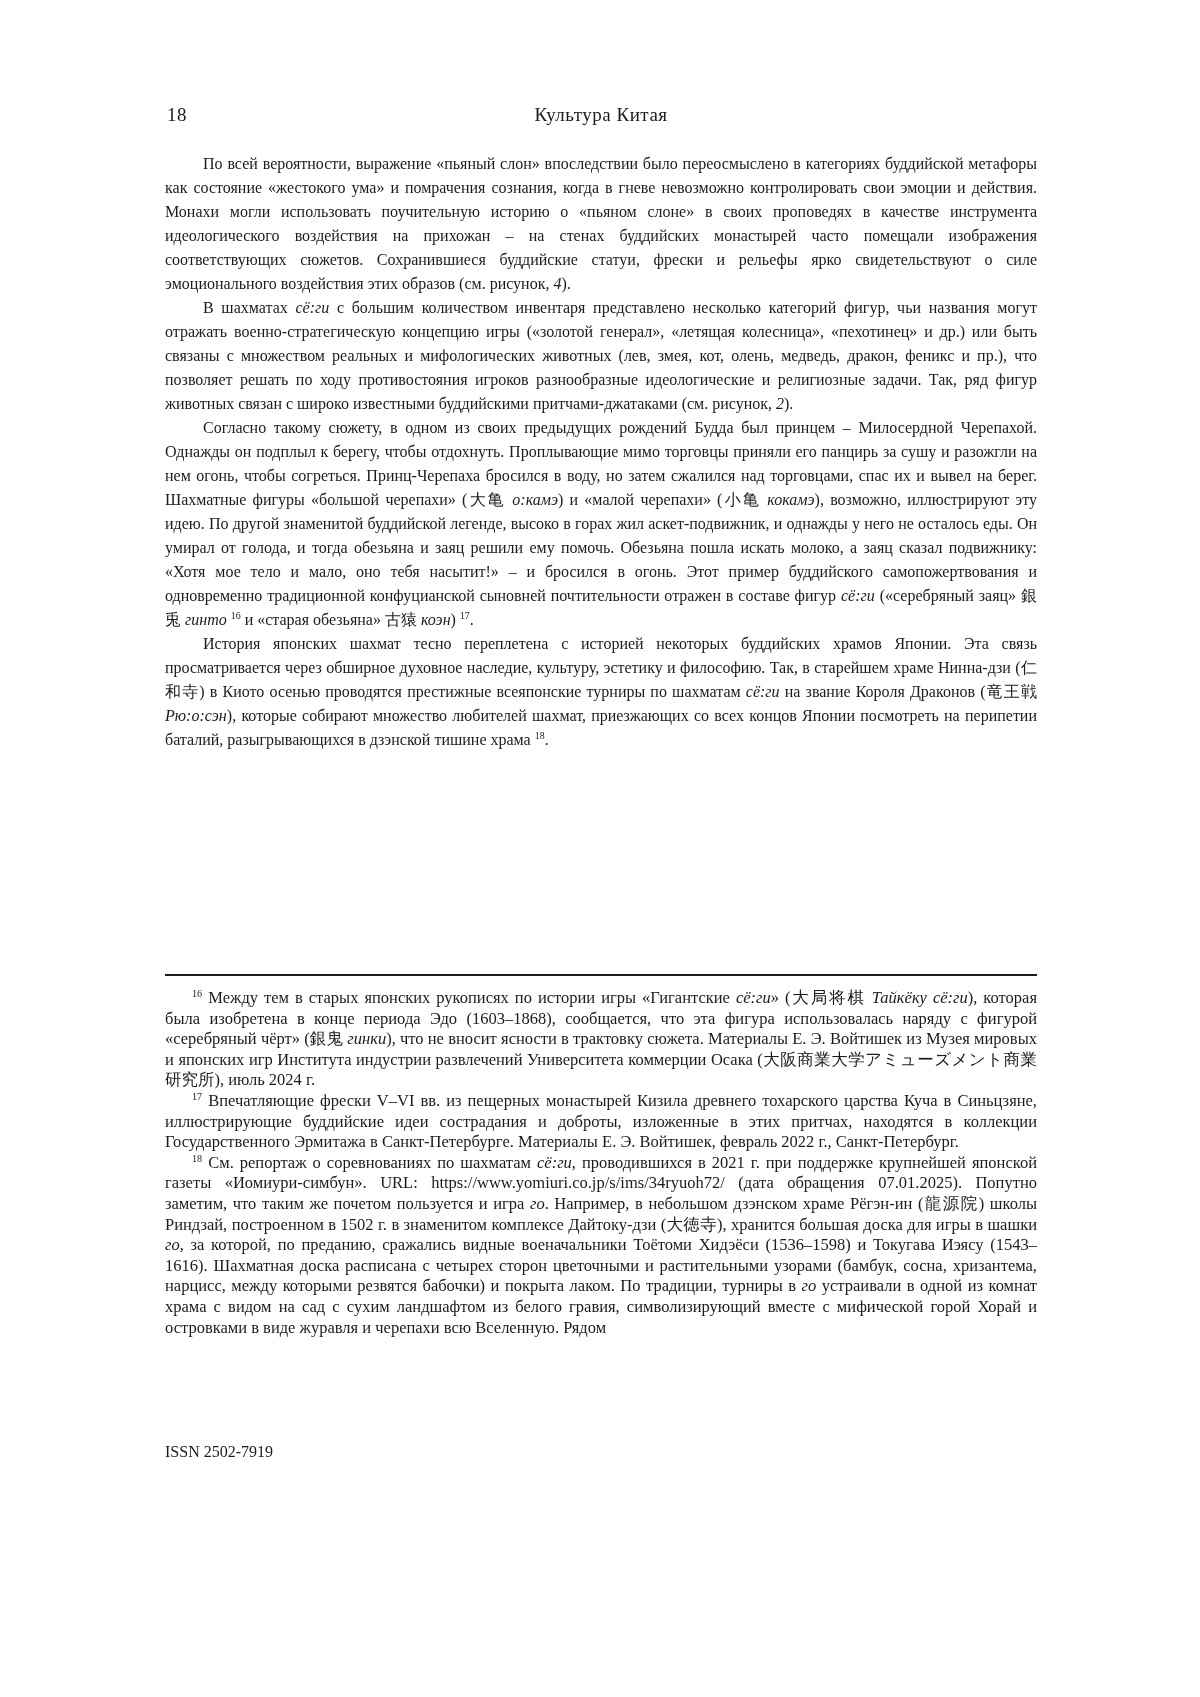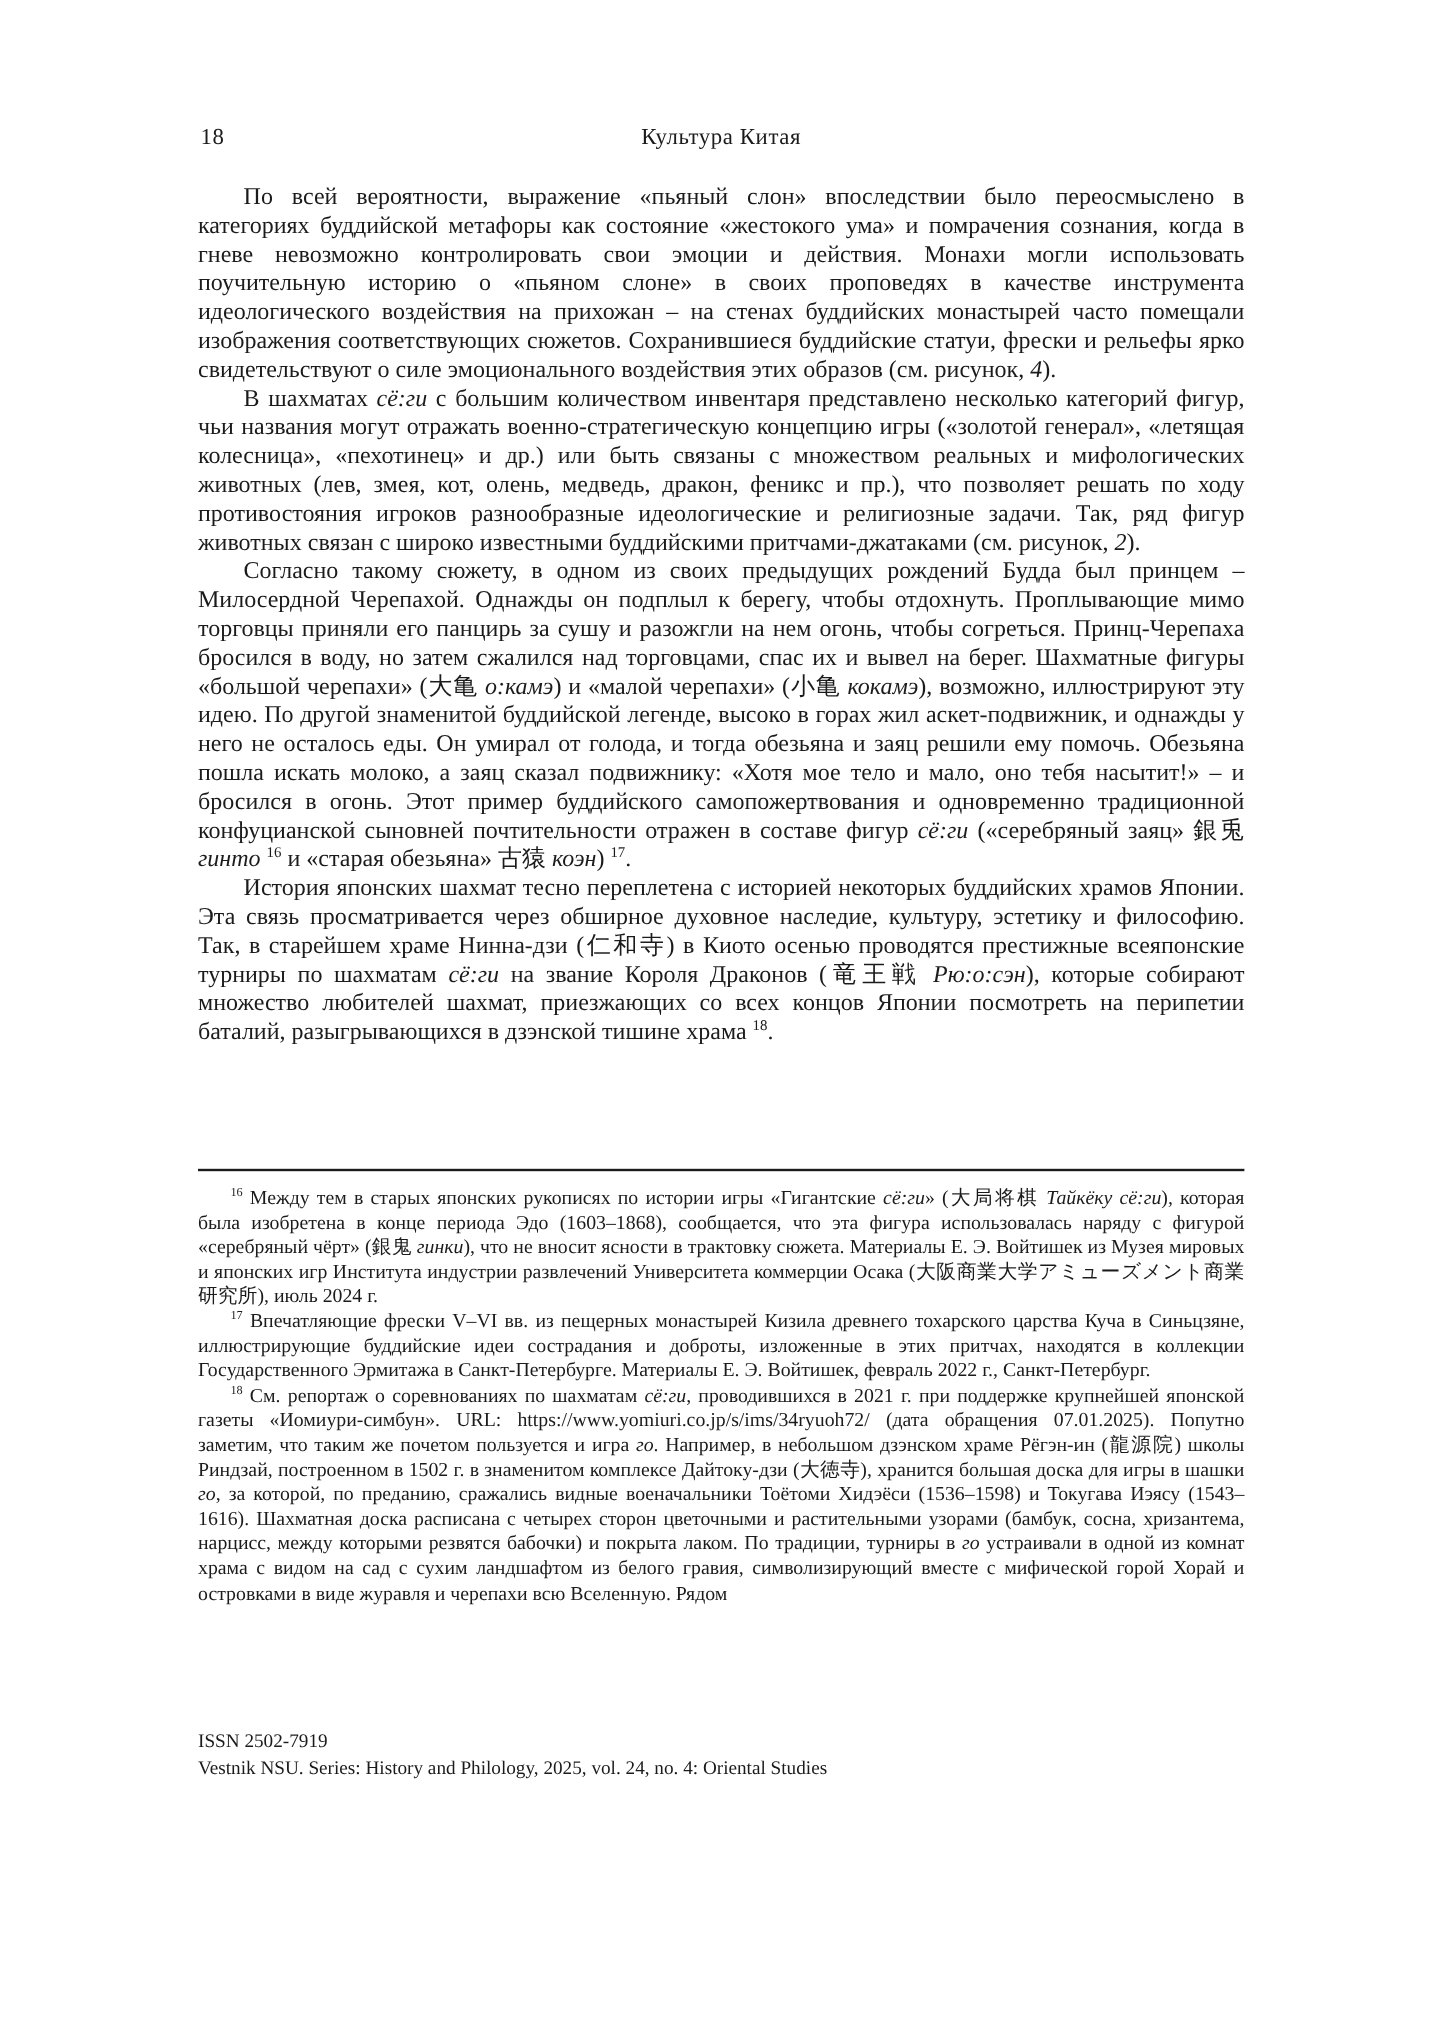--- a/index.html
+++ b/index.html
@@ -20,21 +20,21 @@
     position: absolute; left: 2px; top: 0;
     font-size: 19px; letter-spacing: 0.5px;
   }
   .running-title {
     display: block; text-align: center;
     font-size: 19px; letter-spacing: 0.5px;
   }
 
   .body-text {
     top: 152px;
-    font-size: 20px;
+    font-size: 16px;
     line-height: 24px;
     text-align: justify;
   }
   .para { text-indent: 38px; }
 
   .it { font-style: italic; }
   sup.fn-ref {
     font-size: 0.62em;
     line-height: 0;
     vertical-align: super;
@@ -81,16 +81,15 @@
   <div class="fn-rule"></div>
 
   <div class="block footnotes">
     <p class="fn"><sup class="fn-ref">16</sup> Между тем в старых японских рукописях по истории игры «Гигантские <span class="it">сё:ги</span>» (大局将棋 <span class="it">Тайкёку сё:ги</span>), которая была изобретена в конце периода Эдо (1603–1868), сообщается, что эта фигура использовалась наряду с фигурой «серебряный чёрт» (銀鬼 <span class="it">гинки</span>), что не вносит ясности в трактовку сюжета. Материалы Е. Э. Войтишек из Музея мировых и японских игр Института индустрии развлечений Университета коммерции Осака (大阪商業大学アミューズメント商業研究所), июль 2024 г.</p>
     <p class="fn"><sup class="fn-ref">17</sup> Впечатляющие фрески V–VI вв. из пещерных монастырей Кизила древнего тохарского царства Куча в Синьцзяне, иллюстрирующие буддийские идеи сострадания и доброты, изложенные в этих притчах, находятся в коллекции Государственного Эрмитажа в Санкт-Петербурге. Материалы Е. Э. Войтишек, февраль 2022 г., Санкт-Петербург.</p>
     <p class="fn"><sup class="fn-ref">18</sup> См. репортаж о соревнованиях по шахматам <span class="it">сё:ги</span>, проводившихся в 2021 г. при поддержке крупнейшей японской газеты «Иомиури-симбун». URL: <span>https://www.yomiuri.co.jp/s/ims/34ryuoh72/</span> (дата обращения 07.01.2025). Попутно заметим, что таким же почетом пользуется и игра <span class="it">го</span>. Например, в небольшом дзэнском храме Рёгэн-ин (龍源院) школы Риндзай, построенном в 1502 г. в знаменитом комплексе Дайтоку-дзи (大徳寺), хранится большая доска для игры в шашки <span class="it">го</span>, за которой, по преданию, сражались видные военачальники Тоётоми Хидэёси (1536–1598) и Токугава Иэясу (1543–1616). Шахматная доска расписана с четырех сторон цветочными и растительными узорами (бамбук, сосна, хризантема, нарцисс, между которыми резвятся бабочки) и покрыта лаком. По традиции, турниры в <span class="it">го</span> устраивали в одной из комнат храма с видом на сад с сухим ландшафтом из белого гравия, символизирующий вместе с мифической горой Хорай и островками в виде журавля и черепахи всю Вселенную. Рядом</p>
   </div>
 
   <div class="footer">
     <div>ISSN 2502-7919</div>
-    <div>Vestnik NSU. Series: History and Philology, 2025, vol. 24, no. 4: Oriental Studies</div>
   </div>
 
 </div>
 
 </body></html>

